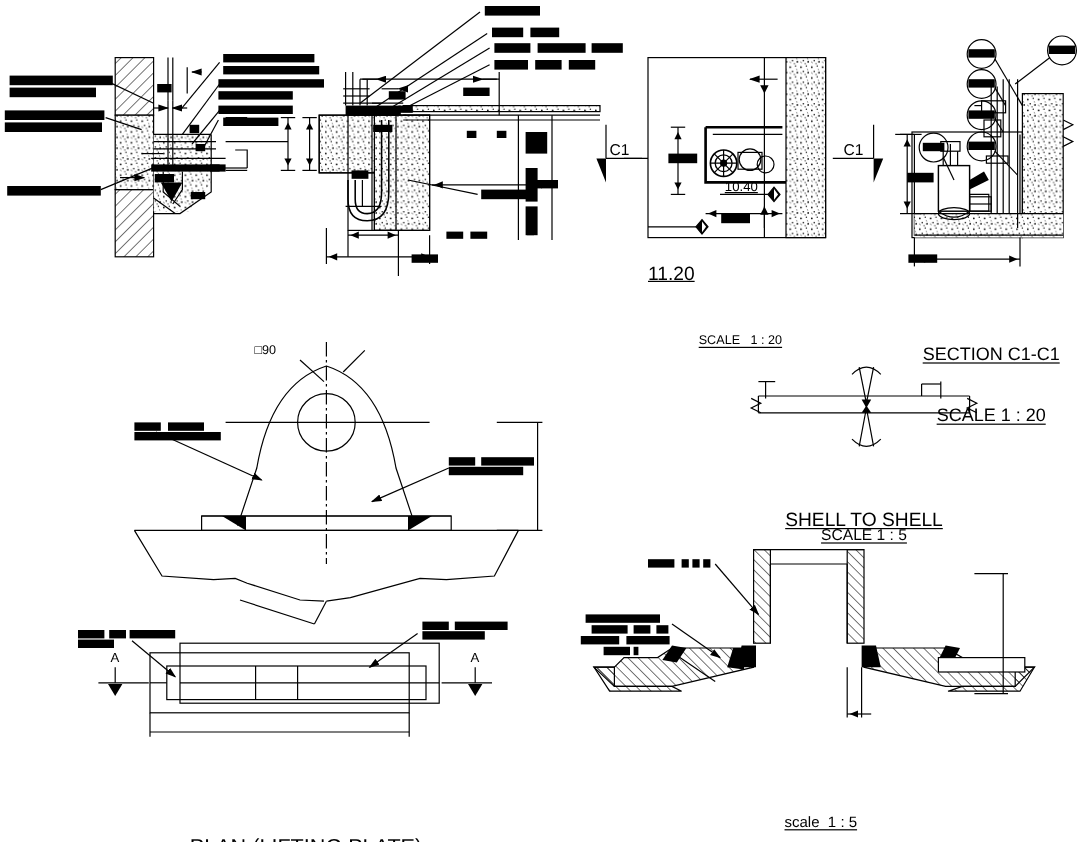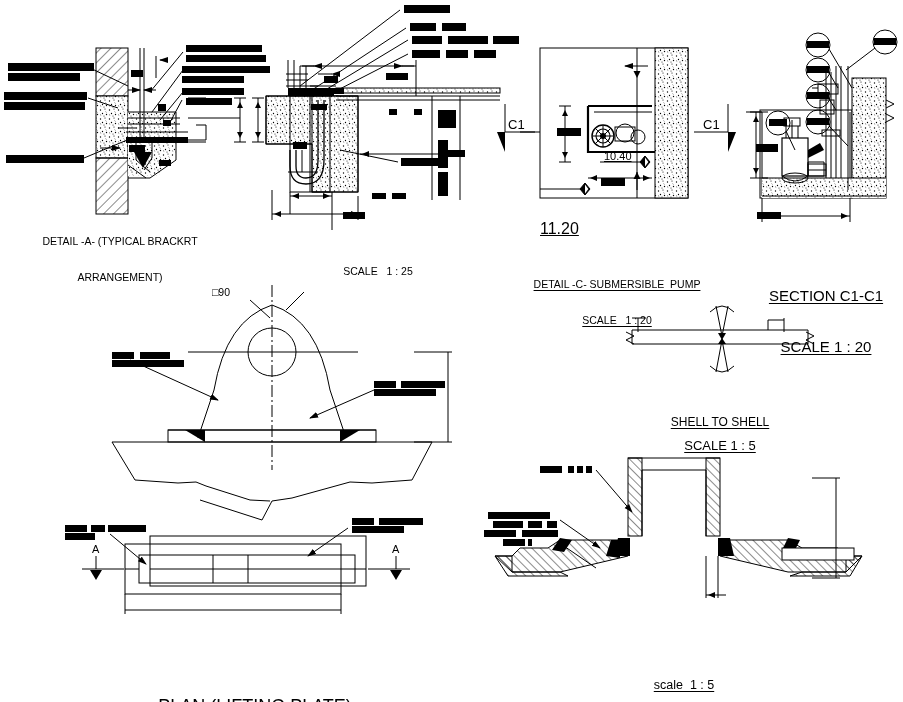--- a/index.html
+++ b/index.html
@@ -496,48 +496,42 @@
       <div class="redact" style="left: 488px; top: 512px; width: 62px; height: 7px;"></div>
       <div class="redact" style="left: 493px; top: 521px; width: 30px; height: 7px;"></div>
       <div class="redact" style="left: 528px; top: 521px; width: 14px; height: 7px;"></div>
       <div class="redact" style="left: 547px; top: 521px; width: 10px; height: 7px;"></div>
       <div class="redact" style="left: 484px; top: 530px; width: 32px; height: 7px;"></div>
       <div class="redact" style="left: 522px; top: 530px; width: 36px; height: 7px;"></div>
       <div class="redact" style="left: 503px; top: 539px; width: 22px; height: 7px;"></div>
       <div class="redact" style="left: 528px; top: 539px; width: 4px; height: 7px;"></div>
     </div>
 
-<div class="ttl" style="left:20px;top:211px;width:200px;font-size:10.5px;">
-  <span class="l1">DETAIL -A- (TYPICAL BRACKRT</span>
-  <span class="l2">ARRANGEMENT)</span>
-</div>
 
 <div class="ttl" style="left:258px;top:241px;width:240px;font-size:10.5px;">
-  <span class="l2">SCALE   1 : 25</span>
 </div>
 
 <div class="ttl" style="left:512px;top:254px;width:210px;font-size:10.5px;">
-  <span class="l1 u">DETAIL -C- SUBMERSIBLE  PUMP</span>
   <span class="l2 u">SCALE   1 : 20</span>
 </div>
 
 <div class="dim" style="left:604px;top:150px;font-size:11px;text-decoration:underline;">10.40</div>
 
 <div class="dim" style="left:540px;top:177px;font-size:16px;text-decoration:underline;margin-top:43px;">11.20</div>
 
 <div class="dim" style="left:508px;top:117px;font-size:13px;">C1</div>
 
 <div class="dim" style="left:703px;top:117px;font-size:13px;">C1</div>
 
 <div class="ttl" style="left:756px;top:252px;width:140px;font-size:15px;">
   <span class="l1 u">SECTION C1-C1</span>
   <span class="l2 u">SCALE 1 : 20</span>
 </div>
 
-<div class="ttl" style="left:620px;top:388px;width:200px;font-size:12px;">
+<div class="ttl" style="left:620px;top:388px;width:200px;font-size:16px;">
   <span class="l1 u">SHELL TO SHELL</span>
 </div>
 <div class="ttl" style="left:620px;top:409px;width:200px;font-size:13px;">
   <span class="l1 u">SCALE 1 : 5</span>
 </div>
 
 <div class="dim" style="left:212px;top:286px;font-size:10.5px;">□90</div>
 
 <div class="dim" style="left:92px;top:543px;font-size:11px;">A</div>
 <div class="dim" style="left:392px;top:543px;font-size:11px;">A</div>

